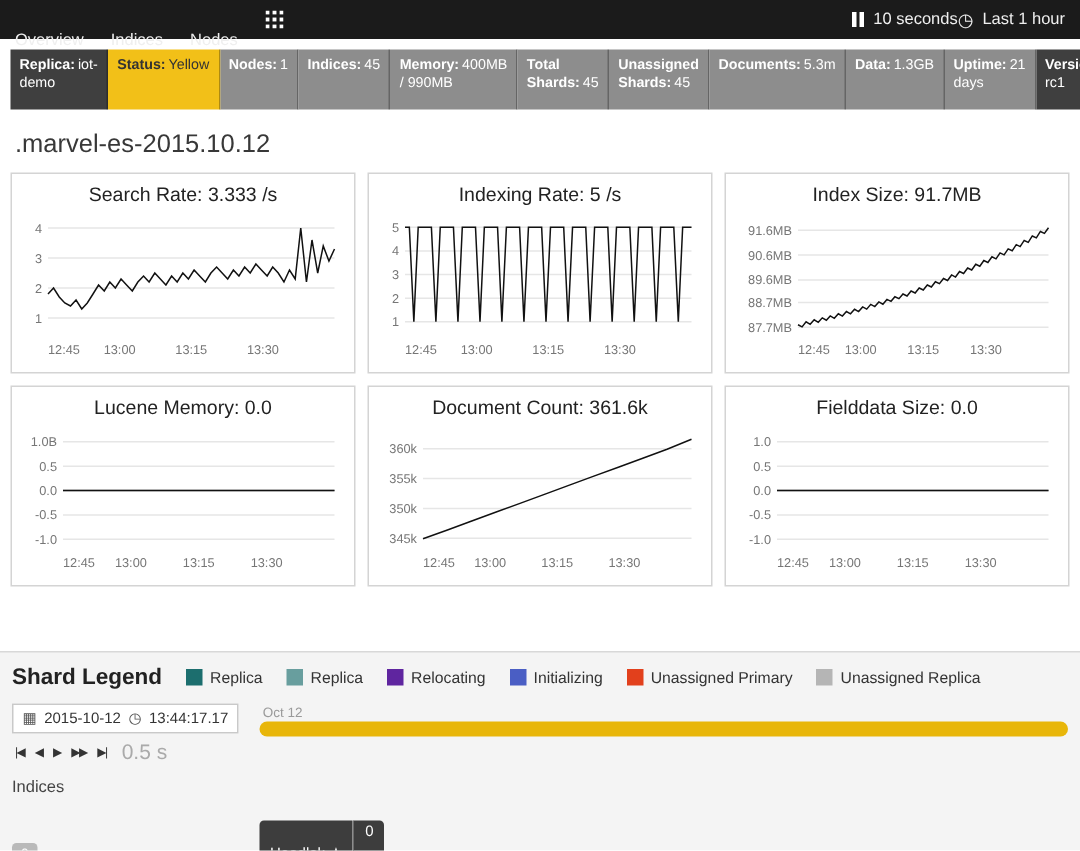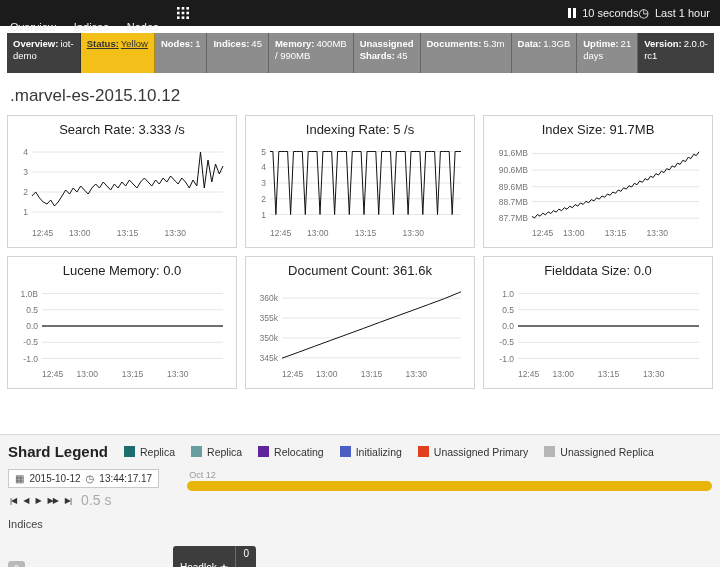--- a/index.html
+++ b/index.html
@@ -18,21 +18,21 @@
   .pause-icon { display:inline-block; width:8px; height:10px;
     border-left:3px solid #fff; border-right:3px solid #fff; }
   .clock-glyph { font-size:12px; line-height:1; }
   
   .cluster-bar { display:flex; margin:7px 7px 0 7px; }
   .cell { background:#8d8d8d; color:#fff; font-size:9.5px; line-height:1.3;
     padding:5px 6px; border-right:1px solid rgba(0,0,0,.28); min-height:40px; }
   .cell:last-child { border-right:none; }
   .cell .cl { font-weight:bold; margin-right:2px; }
   .cell.dark { background:#3f3f3f; }
-  .cell.yellow { background:#f2c018; color:#333;text-decoration:underline; }
+  .cell.yellow { background:#f2c018; color:#333; }
   
   .page-title { font-size:17px; color:#383838; margin:13px 0 9px 10px; font-weight:normal; }
   
   .charts { display:grid; grid-template-columns:repeat(3,1fr); gap:8px; padding:0 7px; }
   .panel { background:#fff; border:1px solid #d4d4d4; padding:6px 8px 3px 8px; }
   .panel-title { font-size:13px; color:#222; margin-bottom:3px;text-align:center; }
   svg text { font-size:8.5px; fill:#767676; font-family:"Liberation Sans",sans-serif; }
   
   .bottom { position:absolute; left:0; right:0; top:434px; bottom:0;
     background:#f4f4f4; border-top:1px solid #d8d8d8; padding:8px 8px; font-size:10.5px; }
@@ -42,21 +42,21 @@
   .legend-item { display:inline-flex; align-items:center; gap:5px; color:#333; }
   .swatch { width:11px; height:11px; display:inline-block; }
   .timeline-row { display:flex; align-items:flex-start; margin-top:9px; }
   .datetime-box { display:inline-flex; align-items:center; gap:5px; background:#fff;
     border:1px solid #c9c9c9; padding:3px 6px; font-size:10px; color:#333; cursor:pointer; }
   .cal-glyph, .clk-glyph { color:#555; font-size:10px; }
   .controls-row { display:flex; align-items:center; margin-top:4px; padding-left:2px; }
   .pb-group { display:flex; align-items:center; gap:7px; }
   .pb-btn { font-size:8px; color:#333; cursor:pointer; letter-spacing:-1px; }
   .speed { color:#aaa; font-size:14px; margin-left:10px; }
-  .tl-bar-area { flex:1; margin-left:28px; padding-top:1px; }
+  .tl-bar-area { flex:1; margin-left:14px; padding-top:1px; }
   .bar-label { font-size:9px; color:#9a9a9a; margin:0 0 1px 2px; }
   .gold-bar { height:10px; border-radius:5px; background:#e8b60a; cursor:pointer; }
   .indices-title { margin-top:10px; font-size:11px; color:#444; }
   .badge-row { margin-top:16px; display:flex; align-items:center; }
   .count-chip { background:#b9b9b9; color:#fff; font-size:9px; padding:2px 6px; border-radius:3px; }
   .node-badge { display:inline-flex; margin-left:148px; cursor:pointer; }
   .nb-name { background:#3d3d3d; color:#fff; padding:16px 7px; font-size:10px; border-radius:3px 0 0 3px; }
   .nb-count { background:#3d3d3d; color:#fff; padding:2px 7px; font-size:10px;
     border-left:1px solid #6b6b6b; border-radius:0 3px 3px 0; }
 </style>
@@ -88,25 +88,26 @@
       <span>10 seconds</span>
     </span>
     <span class="nav-group">
       <span class="clock-glyph">◷</span>
       <span>Last 1 hour</span>
     </span>
   </span>
 </div>
 
 <div class="cluster-bar">
-  <div class="cell dark" style="flex:64"><span class="cl">Overview:</span><span class="cv">iot-demo</span></div>
+  <div class="cell dark" style="flex:64"><span class="cl">Replica:</span><span class="cv">iot-demo</span></div>
   <div class="cell yellow" style="flex: 48 1 0%; background: rgb(242, 192, 24);"><span class="cl">Status:</span><span class="cv">Yellow</span></div>
   <div class="cell" style="flex:42"><span class="cl">Nodes:</span><span class="cv">1</span></div>
   <div class="cell" style="flex:46"><span class="cl">Indices:</span><span class="cv">45</span></div>
   <div class="cell" style="flex:94"><span class="cl">Memory:</span><span class="cv">400MB / 990MB</span></div>
+  <div class="cell" style="flex:60"><span class="cl">Total Shards:</span><span class="cv">45</span></div>
   <div class="cell" style="flex:74"><span class="cl">Unassigned Shards:</span><span class="cv">45</span></div>
   <div class="cell" style="flex:62"><span class="cl">Documents:</span><span class="cv">5.3m</span></div>
   <div class="cell" style="flex:50"><span class="cl">Data:</span><span class="cv">1.3GB</span></div>
   <div class="cell" style="flex:54"><span class="cl">Uptime:</span><span class="cv">21 days</span></div>
   <div class="cell dark" style="flex:58"><span class="cl">Version:</span><span class="cv">2.0.0-rc1</span></div>
 </div>
 
 <h1 class="page-title">.marvel-es-2015.10.12</h1>
 
 <div class="charts">

